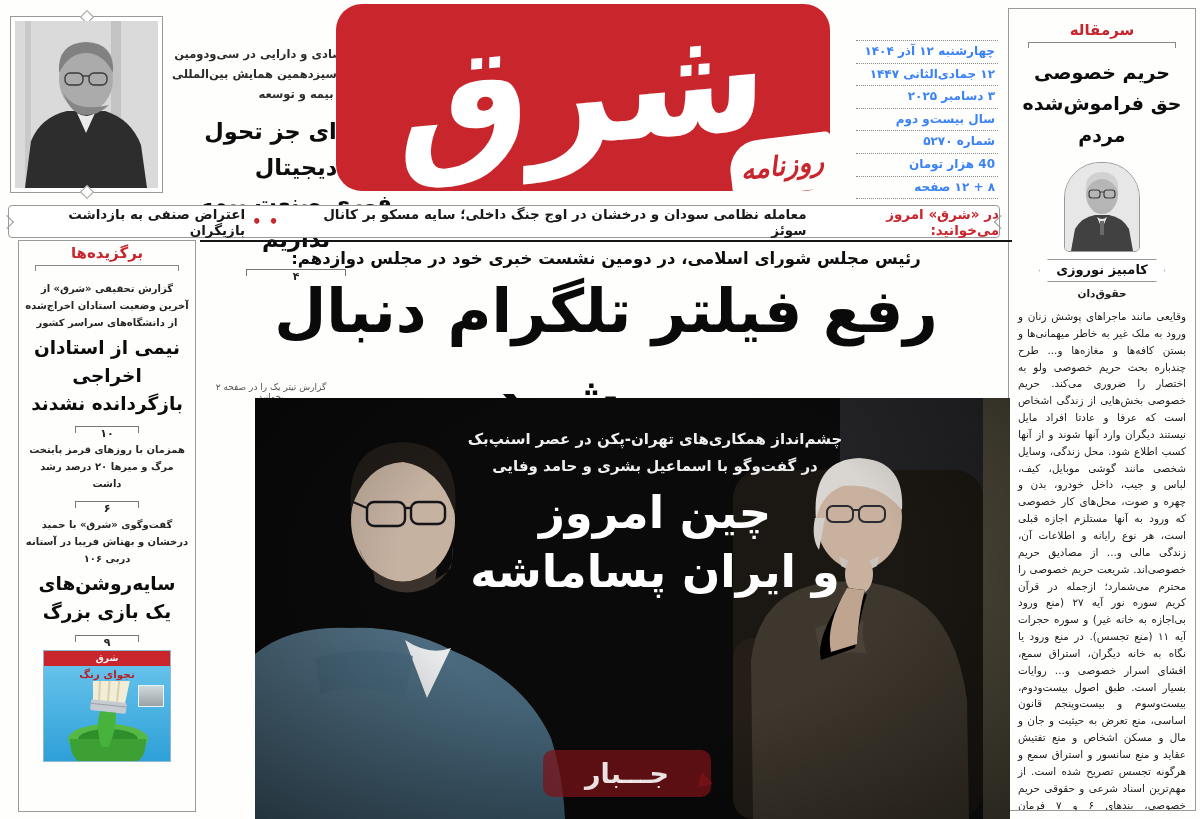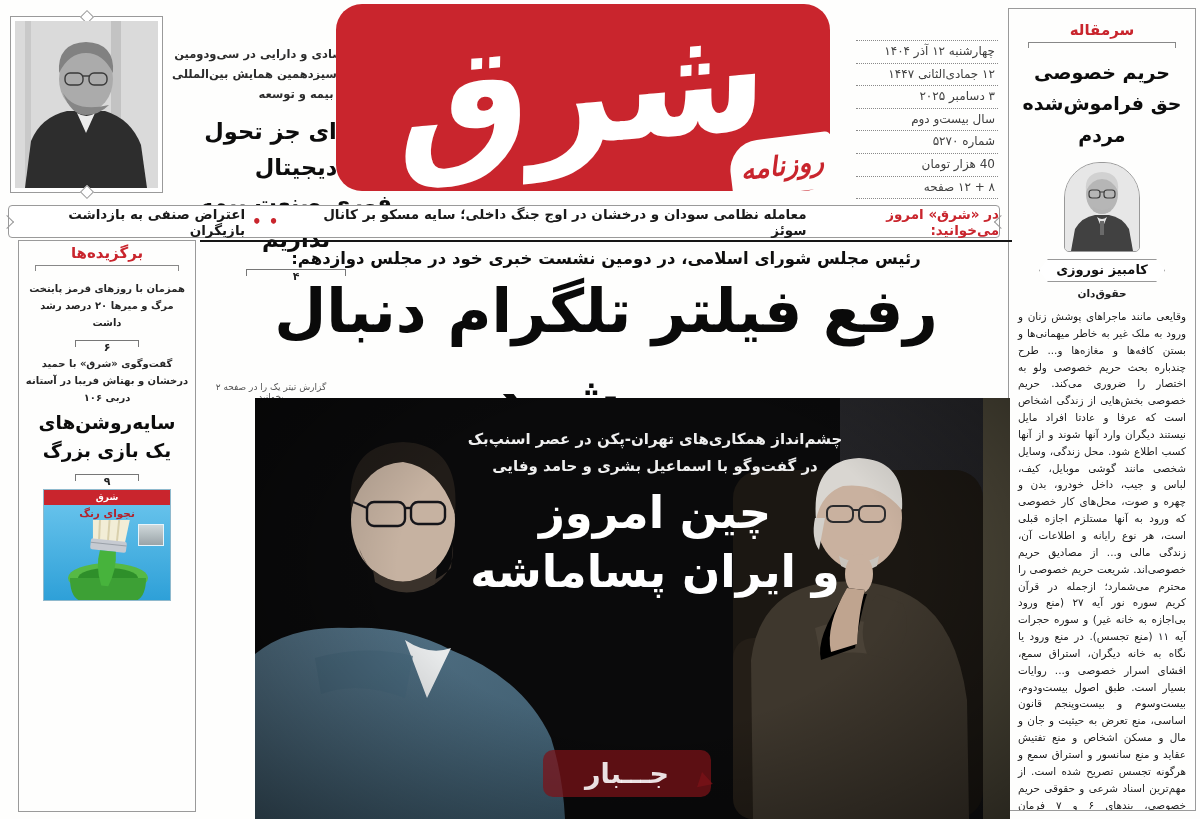--- a/index.html
+++ b/index.html
@@ -39,22 +39,22 @@
     border-radius:26px; overflow:visible; }
   #logo-title { position:absolute; left:0; right:0; top:-12px; bottom:0;
     display:flex; align-items:center; justify-content:center;
     font-size:148px; font-weight:bold; color:#fff; transform:rotate(-5deg) skewX(-6deg); }
   #logo-sub { position:absolute; right:-4px; bottom:-2px; width:104px; height:56px;
     background:#fefefd; border-radius:30px 6px 0 0; display:flex; align-items:center; justify-content:center;
     color:#c9252d; font-size:27px; font-weight:bold; font-style:italic; transform:rotate(-7deg); }
 
   
   #dateline { left:856px; top:40px; width:142px; }
-  .daterow { border-top:1px dotted #8a8a8a; font-size:12px; font-weight:normal;
-    color:#404040; text-align:right; padding:3px 3px 3px 0; line-height:1.3; }
+  .daterow { border-top:1px dotted #8a8a8a; font-size:12px; font-weight:bold;
+    color:#3b82f6; text-align:right; padding:3px 3px 3px 0; line-height:1.3; }
   .daterow:last-child { border-bottom:1px dotted #8a8a8a; }
 
   
   .orn-box { border:1px solid #9a9a9a; }
   .corner { position:absolute; width:7px; height:7px; border:1px solid #9a9a9a; background:#fefefd; }
   .corner.tl { top:-4px; left:-4px; border-right:none; border-bottom:none; }
   .corner.tr { top:-4px; right:-4px; border-left:none; border-bottom:none; }
   .corner.bl { bottom:-4px; left:-4px; border-right:none; border-top:none; }
   .corner.br { bottom:-4px; right:-4px; border-left:none; border-top:none; }
 
@@ -273,20 +273,28 @@
   </div>
 
   <div class="abs orn-box" id="highlights">
     <span class="corner tl"></span>
       <span class="corner tr"></span>
       <span class="corner bl"></span>
       <span class="corner br"></span>
     <div class="sec-label">برگزیده‌ها</div>
     <div class="sec-orn"></div>
 
+    <div>
+      <div class="hl-kicker">گزارش تحقیقی «شرق» از آخرین وضعیت استادان اخراج‌شده از دانشگاه‌های سراسر کشور</div>
+      <div class="hl-headline prelines">نیمی از استادان اخراجی
+بازگردانده نشدند</div>
+      <div class="pgorn hl-orn">
+        <span class="pgnum">۱۰</span>
+      </div>
+    </div>
 
     <div>
       <div class="hl-kicker">همزمان با روزهای قرمز پایتخت مرگ و میرها ۲۰ درصد رشد داشت</div>
       <div class="pgorn hl-orn">
         <span class="pgnum">۶</span>
       </div>
     </div>
 
     <div>
       <div class="hl-kicker">گفت‌وگوی «شرق» با حمید درخشان و بهتاش فریبا در آستانه دربی ۱۰۶</div>

